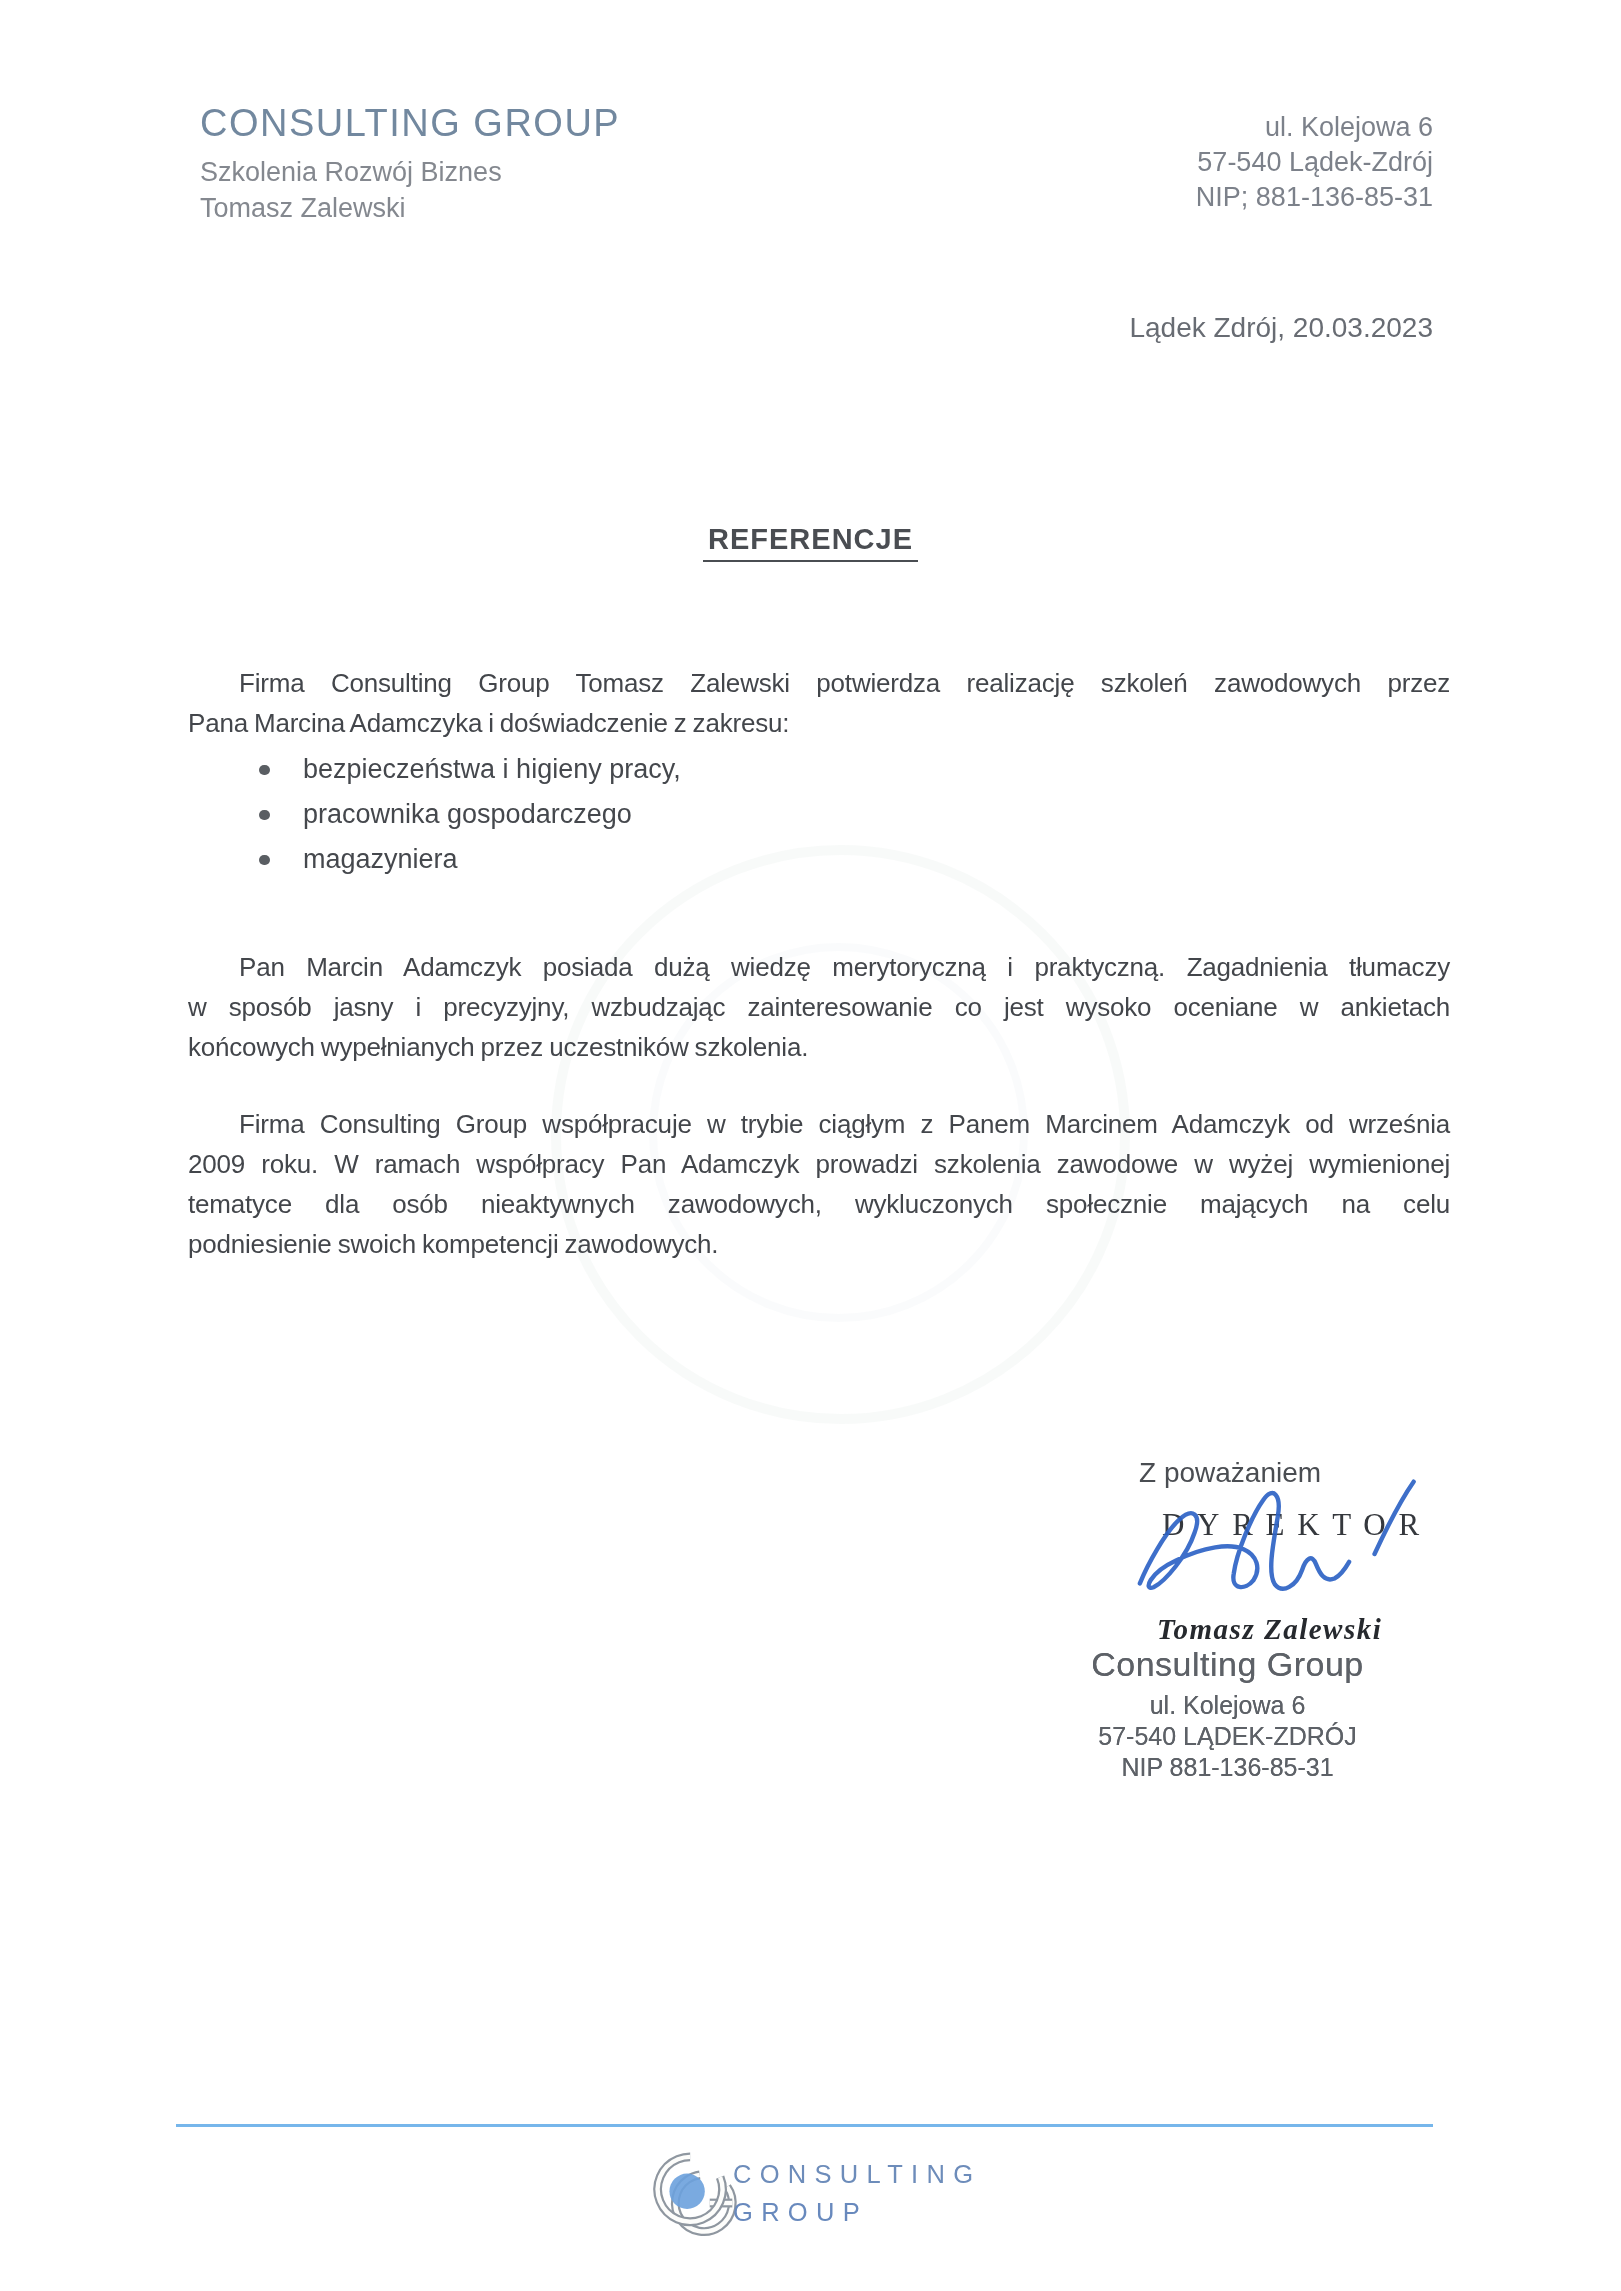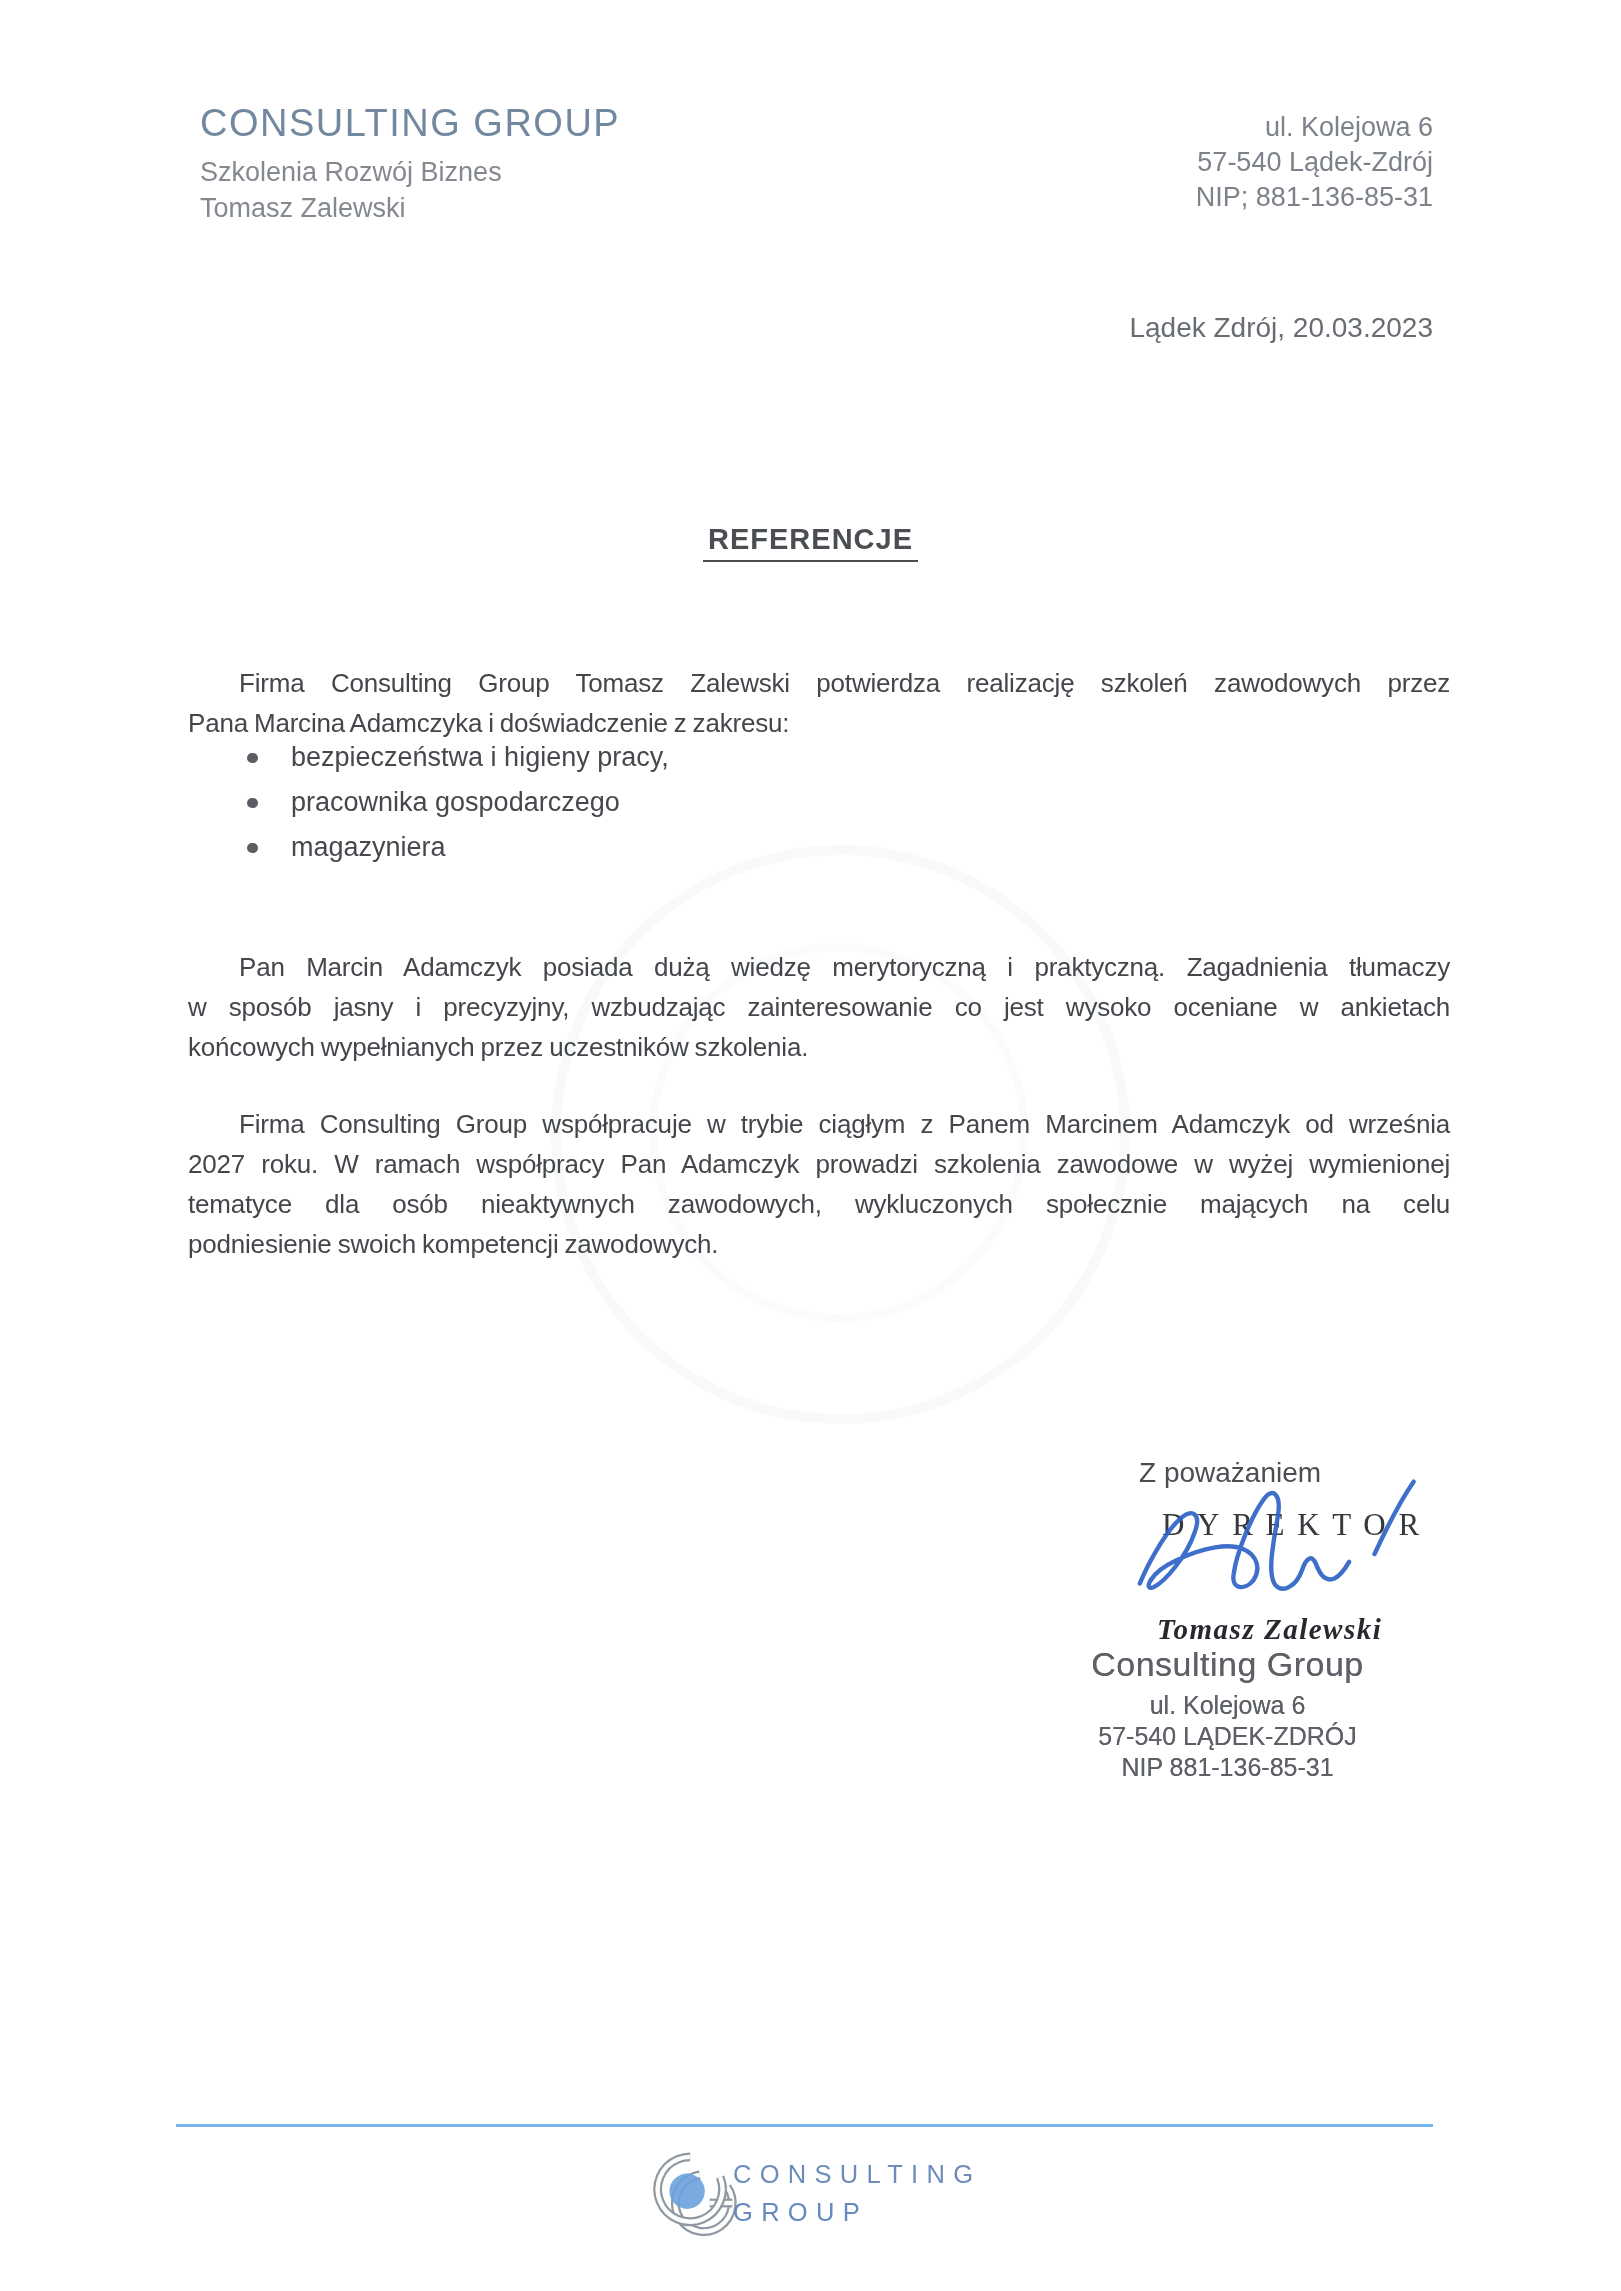--- a/index.html
+++ b/index.html
@@ -47,21 +47,21 @@
   .para .tline{text-align:justify;}
   .para .tline:not(:last-child){text-align-last:justify;}
   .para .tline:first-child{text-indent:51px;}
 
   .p1{top:663px;}
   .p2{top:947px;}
   .p3{top:1104px;}
 
   .bullets{
     position:absolute;left:188px;top:735px;width:882px;
-    margin:0;padding:0;list-style:none;
+    margin:12px;padding:0;list-style:none;
     font-size:27px;line-height:45px;color:#45484d;
   }
   .bullets li{position:relative;padding-left:103px;}
   .bullets li::before{
     content:"";position:absolute;left:59px;top:17.6px;
     width:10.8px;height:10.8px;border-radius:50%;background:#5a5e63;
   }
 
   
   .watermark{
@@ -156,21 +156,21 @@
   </ul>
 
   <div class="para p2">
       <div class="tline">Pan Marcin Adamczyk posiada dużą wiedzę merytoryczną i praktyczną. Zagadnienia tłumaczy</div>
       <div class="tline">w sposób jasny i precyzyjny, wzbudzając zainteresowanie co jest wysoko oceniane w ankietach</div>
       <div class="tline">końcowych wypełnianych przez uczestników szkolenia.</div>
     </div>
 
   <div class="para p3">
       <div class="tline">Firma Consulting Group współpracuje w trybie ciągłym z Panem Marcinem Adamczyk od września</div>
-      <div class="tline">2027 roku. W ramach współpracy Pan Adamczyk prowadzi szkolenia zawodowe w wyżej wymienionej</div>
+      <div class="tline">2009 roku. W ramach współpracy Pan Adamczyk prowadzi szkolenia zawodowe w wyżej wymienionej</div>
       <div class="tline">tematyce dla osób nieaktywnych zawodowych, wykluczonych społecznie mających na celu</div>
       <div class="tline">podniesienie swoich kompetencji zawodowych.</div>
     </div>
 
   <div class="closing">Z poważaniem</div>
 
   <div class="role-stamp">DYREKTOR</div>
 
   <svg class="sig-svg" width="353" height="176" viewBox="0 0 360 180">
     <g fill="none" stroke="#2e63c5" stroke-width="4.5" stroke-linecap="round" opacity="0.92">

